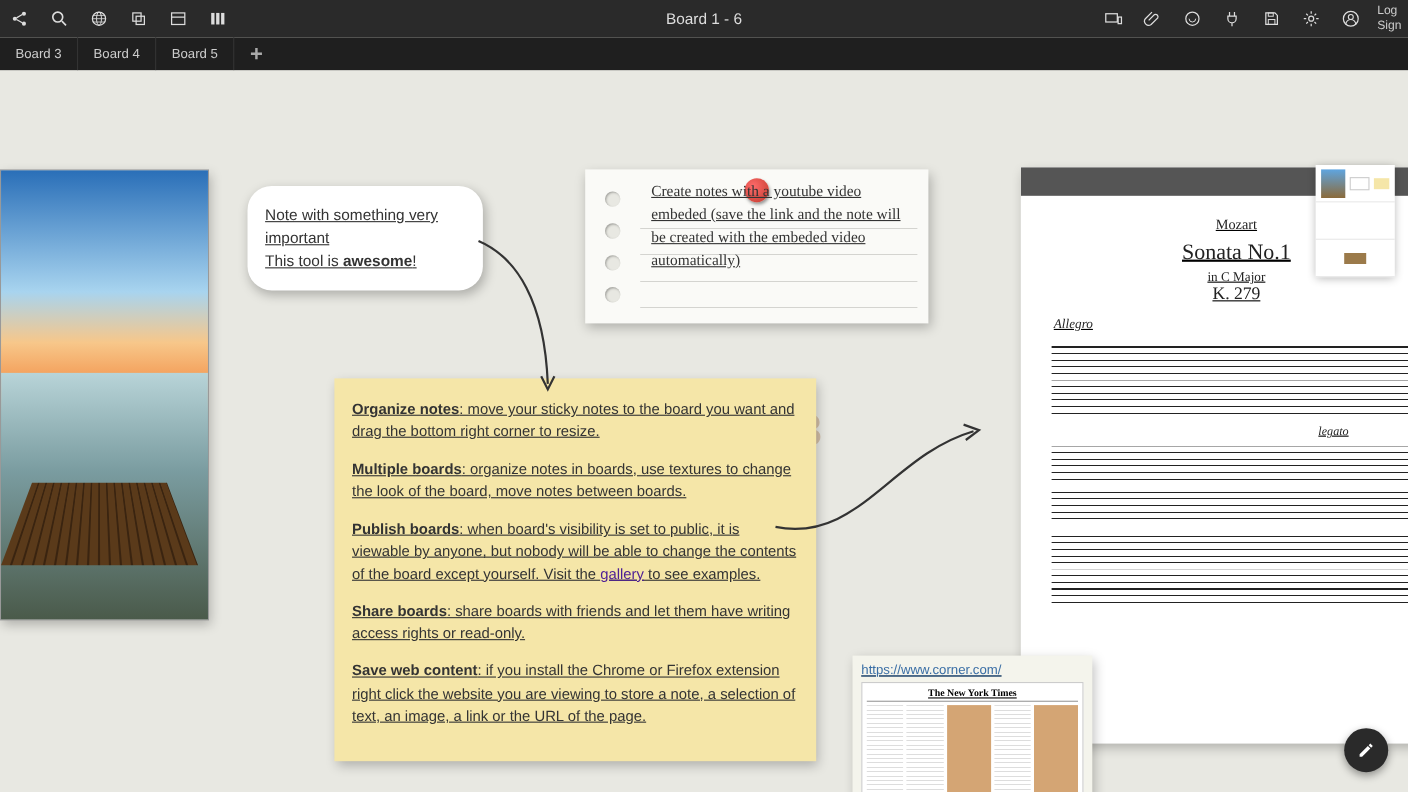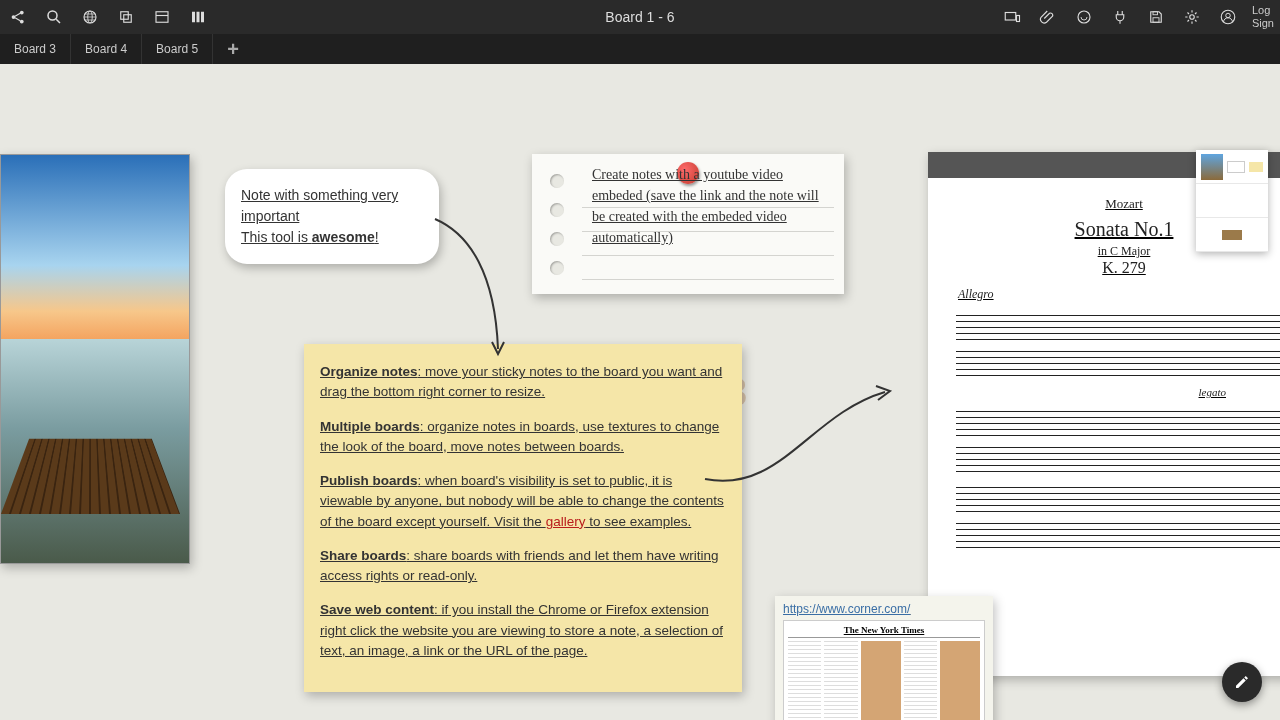--- a/index.html
+++ b/index.html
@@ -23,21 +23,21 @@
 .photo-water { position:absolute; bottom:0; left:0; right:0; height:55%; background:linear-gradient(to bottom,#b8d4d8,#7a9ca0 40%,#4a5a4a); }
 .photo-dock { position:absolute; bottom:12%; left:0; width:95%; height:35%; background:repeating-linear-gradient(90deg,#5a3a1a 0,#5a3a1a 8px,#3a2410 8px,#3a2410 10px); transform:perspective(200px) rotateX(40deg); transform-origin:bottom; }
 .white-note { left:225px; top:105px; width:214px; background:#fff; padding:16px; font-size:14px; color:#333; line-height:1.5;border-radius:22px; }
 .notebook-note { left:532px; top:90px; width:312px; height:140px; background:#fafaf7; padding:10px 16px 10px 60px; font-family:"Comic Sans MS",cursive; font-size:14px; color:#333; line-height:1.5; }
 .notebook-holes { position:absolute; left:18px; top:0; bottom:0; width:14px; display:flex; flex-direction:column; justify-content:space-around; padding:12px 0; }
 .notebook-hole { width:14px; height:14px; border-radius:50%; background:#e8e8e2; box-shadow:inset 1px 1px 2px rgba(0,0,0,0.3); }
 .notebook-pin { position:absolute; left:50%; top:8px; transform:translateX(-50%); width:22px; height:22px; border-radius:50%; background:radial-gradient(circle at 35% 35%,#ff6b6b,#c0392b); box-shadow:1px 2px 3px rgba(0,0,0,0.4); }
 .notebook-lines { position:absolute; left:50px; right:10px; top:30px; bottom:10px; background:repeating-linear-gradient(to bottom,transparent 0,transparent 23px,#d4d4d0 23px,#d4d4d0 24px); pointer-events:none; }
 .yellow-note { left:304px; top:280px; width:438px; background:#f5e6a8; padding:18px 16px; font-size:13.5px; color:#333; line-height:1.5; }
 .yellow-note p { margin-bottom:14px; }
-.yellow-note a { color:#b91c1c; text-decoration:underline; }
+.yellow-note a { color:#4c1d95; text-decoration:underline; }
 .sheet-note { left:888px; top:88px; width:392px; height:524px; background:#fff; overflow:hidden;margin-left:40px; }
 .sheet-header { background:#555; height:26px; }
 .sheet-body { padding:18px 24px; text-align:center; font-family:Georgia,serif; color:#222; }
 .sheet-author { font-size:13px; margin-bottom:6px; }
 .sheet-title { font-size:20px; margin-bottom:3px; }
 .sheet-sub { font-size:12px; }
 .sheet-k { font-size:16px; margin-bottom:10px; }
 .sheet-tempo { text-align:left; font-size:12px; font-style:italic; margin:4px 0 0 6px; }
 .staff-sys { margin:8px 4px; }
 .staff { height:32px; background:repeating-linear-gradient(to bottom,transparent 0,transparent 5px,#222 5px,#222 6px); position:relative; margin-bottom:4px; }

